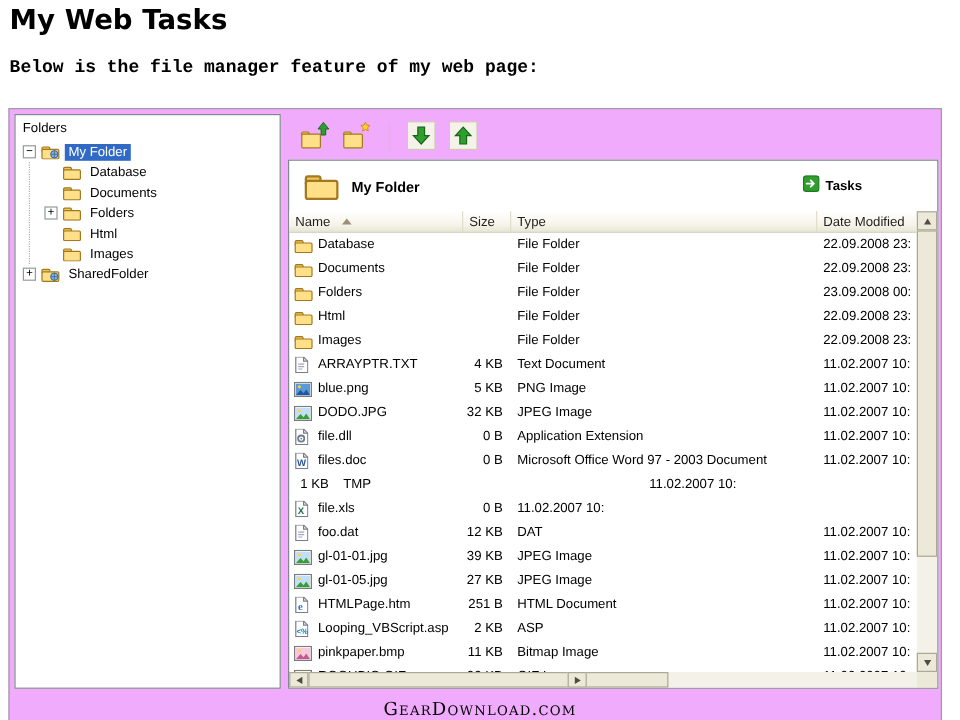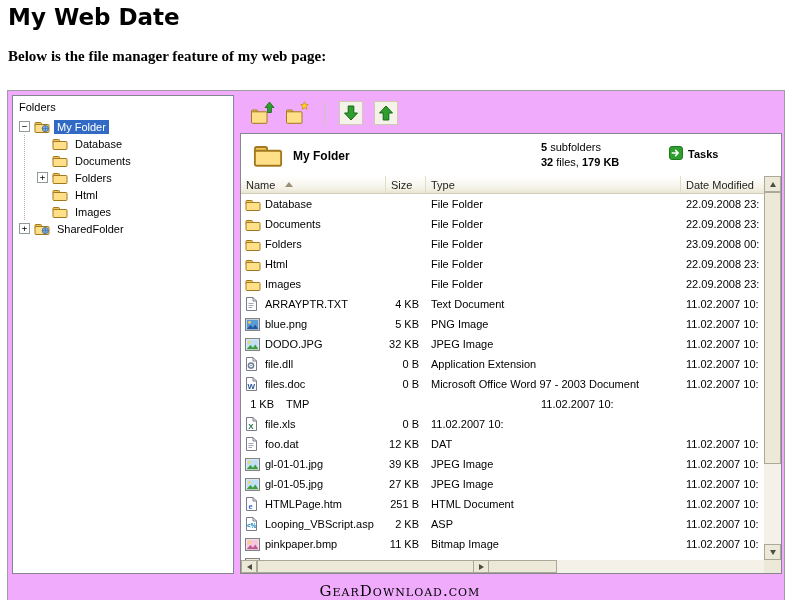--- a/index.html
+++ b/index.html
@@ -7,21 +7,21 @@
   body {
     width:800px; height:600px; position:relative; overflow:hidden;
     background:#ffffff; font-family:"Liberation Sans", sans-serif; color:#000;
   }
   .page-title {
     position:absolute; left:8px; top:0px; margin:4px 0 0 0;
     font-family:"DejaVu Sans", sans-serif; font-size:23px; font-weight:bold;
   }
   .page-subtitle {
     position:absolute; left:8px; top:48px;
-    font-family:Liberation Serif, serif; font-size:15px; font-weight:bold;
+    font-family:Liberation Mono, monospace; font-size:15px; font-weight:bold;
   }
   .watermark {
     position:absolute; left:0; right:0; top:582px; text-align:center;
     font-family:"DejaVu Serif", serif; font-variant:small-caps;
     font-size:15px; letter-spacing:1px; color:#000000;
   }
 
   
   .fm {
     position:absolute; left:7px; top:90px; width:778px; height:576px;
@@ -104,21 +104,21 @@
   .tri-up    { width:0;height:0;border-left:3px solid transparent;border-right:3px solid transparent;border-bottom:5px solid #4d4d42; }
   .tri-down  { width:0;height:0;border-left:3px solid transparent;border-right:3px solid transparent;border-top:5px solid #4d4d42; }
   .tri-left  { width:0;height:0;border-top:3px solid transparent;border-bottom:3px solid transparent;border-right:5px solid #4d4d42; }
   .tri-right { width:0;height:0;border-top:3px solid transparent;border-bottom:3px solid transparent;border-left:5px solid #4d4d42; }
 
   b { font-weight:bold; }
 </style>
 </head>
 <body>
 
-<h1 class="page-title">My Web Date</h1>
+<h1 class="page-title">My Web Tasks</h1>
 <div class="page-subtitle">Below is the file manager feature of my web page:</div>
 
 <div class="fm">
 
   <div class="folders">
     <div class="folders-title">Folders</div>
     <div class="tree" id="tree">
         <div class="tree-row">
           <span class="expander">−</span>
           <span class="tree-icon">
@@ -233,24 +233,20 @@
         </button>
       </div>
 
     <div class="content">
       <div class="folder-header">
         <span class="big-icon"><svg width="30" height="25" viewBox="0 0 16 13" xmlns="http://www.w3.org/2000/svg">
               <rect x="1" y="2.5" width="6.5" height="4" rx="1" fill="#efc458" stroke="#a3791f"></rect>
               <rect x="1" y="4.5" width="14" height="8" rx="1" fill="#ffdf87" stroke="#a3791f"></rect>
             </svg></span>
         <span class="fname">My Folder</span>
-        <div class="stats">
-          <div><b>5</b><span> subfolders</span></div>
-          <div><b>32</b><span> files, </span><b>179 KB</b></div>
-        </div>
         <div class="tasks">
           <span><svg width="14" height="14" viewBox="0 0 14 14" xmlns="http://www.w3.org/2000/svg">
                 <rect x="0.5" y="0.5" width="13" height="13" rx="2.5" fill="#2f9e2f" stroke="#1d7a1d"></rect>
                 <path d="M3.2 7 h6 M9.2 7 l-2.6 -2.6 M9.2 7 l-2.6 2.6" stroke="#fff" stroke-width="1.5" fill="none" stroke-linecap="round"></path>
               </svg></span>
           <span>Tasks</span>
         </div>
       </div>
 
       <div class="grid-header" id="grid-header">

